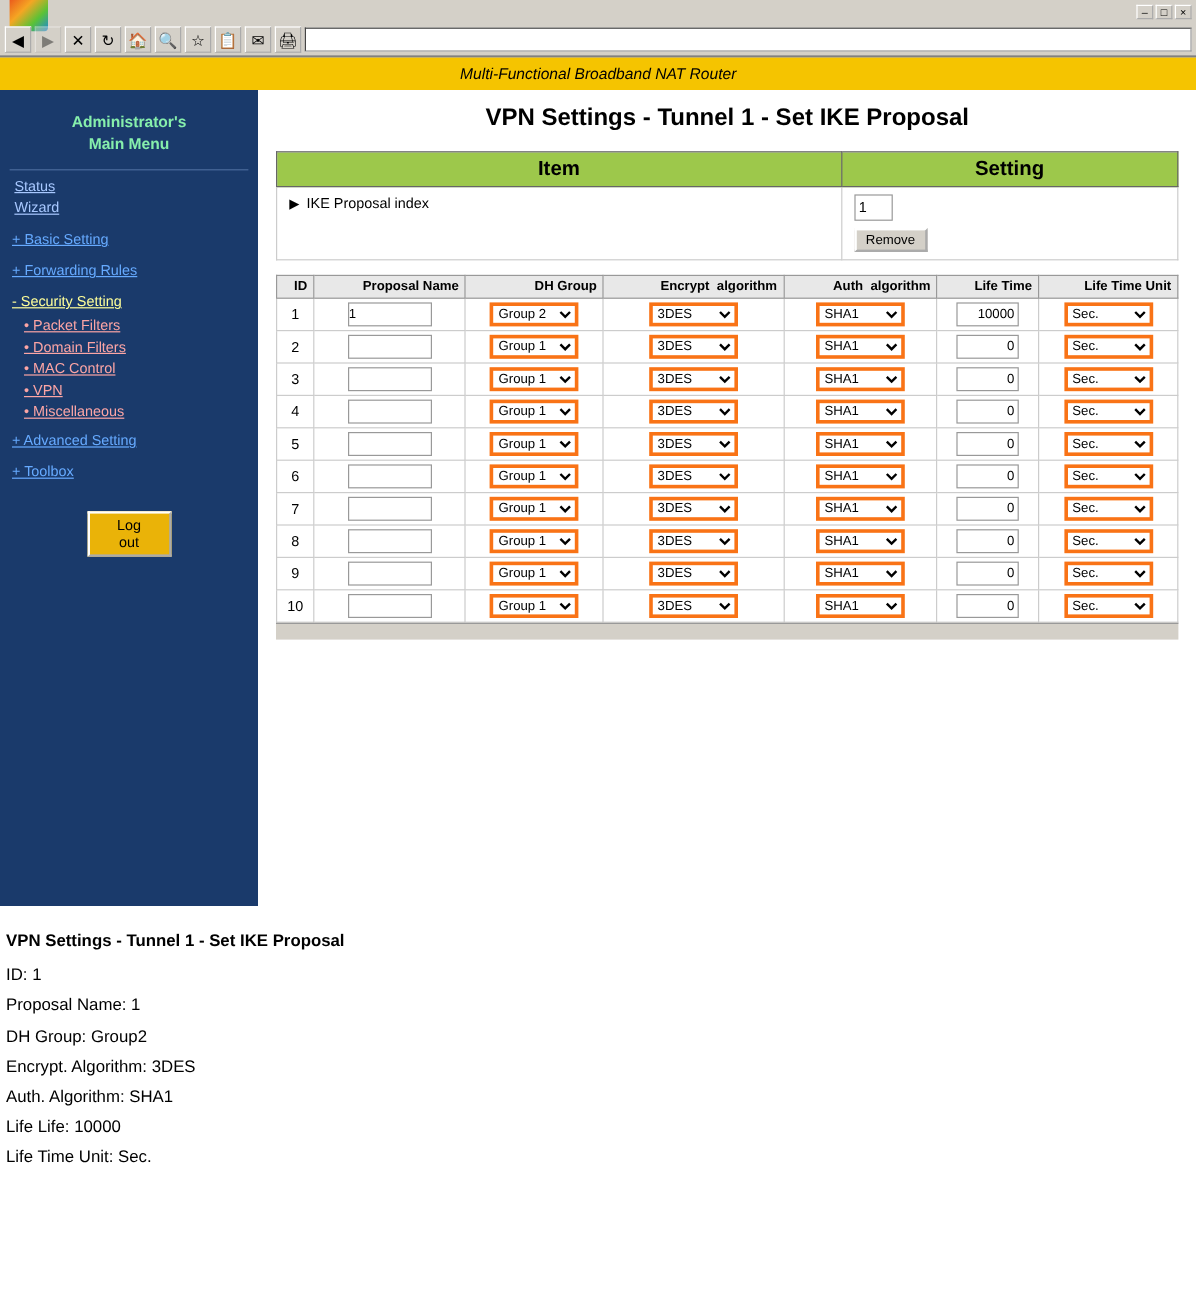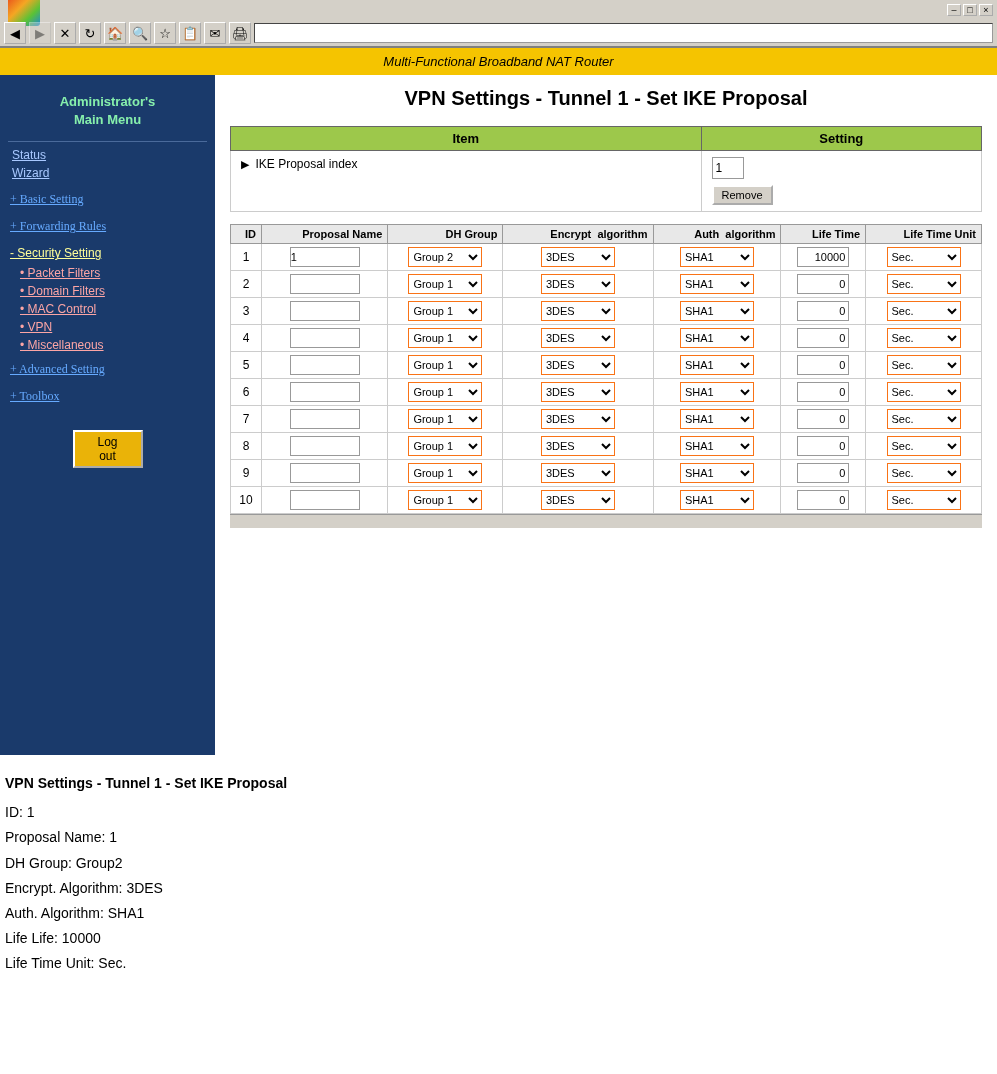--- a/index.html
+++ b/index.html
@@ -49,21 +49,20 @@
       padding: 2px 12px;
       font-size: 12px;
       cursor: pointer;
     }
     .sidebar-section {
       color: #6af;
       font-size: 12px;
       padding: 4px 10px;
       text-decoration: underline;
       cursor: pointer;
-      font-family: Liberation Serif, serif;
     }
     .sidebar-section-minus {
       color: #ff9;
       font-size: 12px;
       padding: 4px 10px;
       text-decoration: underline;
       cursor: pointer;
     }
     .sidebar-sublink {
       display: block;
@@ -104,21 +103,21 @@
     .ike-index-table {
       width: 100%;
       border-collapse: collapse;
       margin-bottom: 12px;
     }
     .ike-index-table th {
       background: #9dc84b;
       border: 1px solid #666;
       padding: 4px 8px;
       font-weight: bold;
-      font-size: 13px;
+      font-size: 17px;
     }
     .ike-index-table td {
       border: 1px solid #ccc;
       padding: 6px 10px;
       vertical-align: top;
     }
     .ike-label {
       font-size: 12px;
       display: flex;
       align-items: flex-start;
@@ -173,21 +172,21 @@
     .name-input {
       width: 70px;
       height: 20px;
       border: 1px solid #999;
       font-size: 11px;
     }
     .cell-select {
       width: 74px;
       height: 20px;
       font-size: 11px;
-      border: 1px solid #f97316;
+      border: 3px solid #f97316;
       background: #fff;
     }
     .lifetime-input {
       width: 52px;
       height: 20px;
       border: 1px solid #999;
       font-size: 11px;
       text-align: right;
       padding: 1px 3px;
     }

